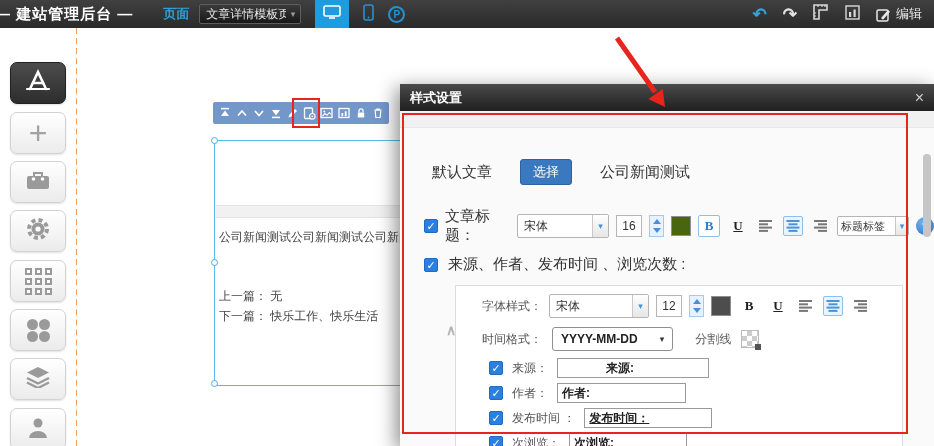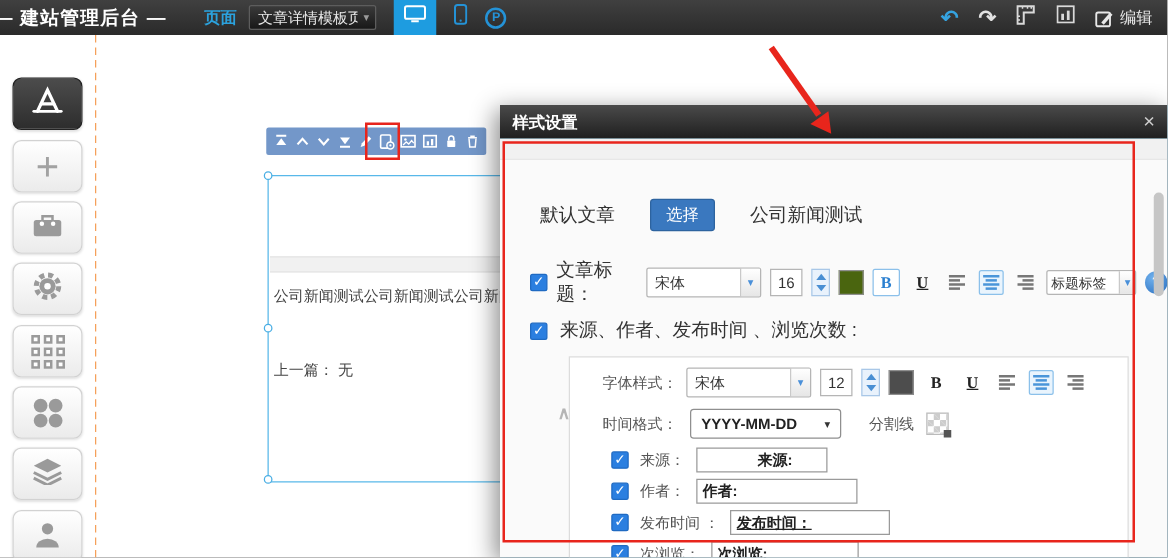--- a/index.html
+++ b/index.html
@@ -42,21 +42,21 @@
     display:flex;align-items:center;justify-content:space-between;padding:0 5px;z-index:6;}
   .el-toolbar .ticon{display:flex;align-items:center;justify-content:center;width:13px;height:13px;}
   .sel-el{position:absolute;left:214px;top:140px;width:430px;height:246px;border:1px solid #58b8e9;z-index:2;}
   .hnd{position:absolute;width:7px;height:7px;background:#fff;border:1px solid #49aee4;border-radius:50%;}
   .el-graybar{position:absolute;left:1px;top:64px;width:426px;height:13px;background:#f1f1f1;
     border-top:1px solid #e3e3e3;border-bottom:1px solid #e3e3e3;}
   .el-article{position:absolute;left:4px;top:88px;width:420px;font-size:12px;color:#444;white-space:nowrap;overflow:hidden;}
   .el-prev{position:absolute;left:4px;top:147px;font-size:12px;color:#444;}
   .el-next{position:absolute;left:4px;top:167px;font-size:12px;color:#444;}
   
-  .dialog{position:absolute;left:400px;top:84px;width:534px;height:362px;background:#0ea5e9;
+  .dialog{position:absolute;left:400px;top:84px;width:534px;height:362px;background:#a21caf;
     box-shadow:-4px 4px 18px rgba(0,0,0,.45);z-index:20;overflow:hidden;}
   .dlg-head{position:absolute;left:0;top:0;width:100%;height:27px;background:linear-gradient(#4a4a4a,#1f1f1f);
     display:flex;align-items:center;padding:0 10px;}
   .dlg-title{color:#fff;font-size:13px;font-weight:bold;}
   .dlg-close{margin-left:auto;color:#cfcfcf;font-size:16px;line-height:16px;cursor:pointer;}
   .dlg-body{position:absolute;left:0;top:27px;width:100%;height:335px;background:#fafafa;}
   .dlg-strip{position:absolute;left:0;top:0;width:100%;height:17px;background:#f1f1f1;border-bottom:1px solid #e7e7e7;}
   .d-row{position:absolute;display:flex;align-items:center;}
   .lbl{font-size:15px;color:#333;}
   .lbl-sm{font-size:12px;color:#555;}
@@ -300,20 +300,24 @@
   <div class="sel-el">
     <span class="hnd" style="left:-4px;top:-4px"></span>
     <span class="hnd" style="left:-4px;top:118px"></span>
     <span class="hnd" style="left:-4px;top:239px"></span>
     <div class="el-graybar"></div>
     <div class="el-article">公司新闻测试公司新闻测试公司新闻测试公司新闻测试公司新闻测试</div>
     <div class="el-prev">
       <span>上一篇：</span>
       <span>无</span>
     </div>
+    <div class="el-next">
+      <span>下一篇：</span>
+      <span>快乐工作、快乐生活</span>
+    </div>
   </div>
 
   <div class="dialog">
     <div class="dlg-head">
       <span class="dlg-title">样式设置</span>
       <span class="dlg-close">×</span>
     </div>
     <div class="dlg-body">
       <div class="dlg-strip"></div>
 
@@ -437,21 +441,21 @@
           </div>
           <span class="lbl-sm" style="margin-left:12px">分割线</span>
           <span class="checker">
               <i></i>
             </span>
         </div>
 
         <div class="p-row" style="left:33px;top:72px;gap:9px">
           <span class="cb">✓</span>
           <span class="lbl-sm">来源：</span>
-          <input class="p-input" style="width: 105px; padding-left: 48px;" value="来源:">
+          <input class="p-input" style="width: 152px; padding-left: 48px;" value="来源:">
         </div>
 
         <div class="p-row" style="left:33px;top:97px;gap:9px">
           <span class="cb">✓</span>
           <span class="lbl-sm">作者：</span>
           <input class="p-input" style="width: 129px;" value="作者:">
         </div>
 
         <div class="p-row" style="left:33px;top:122px;gap:9px">
           <span class="cb">✓</span>

